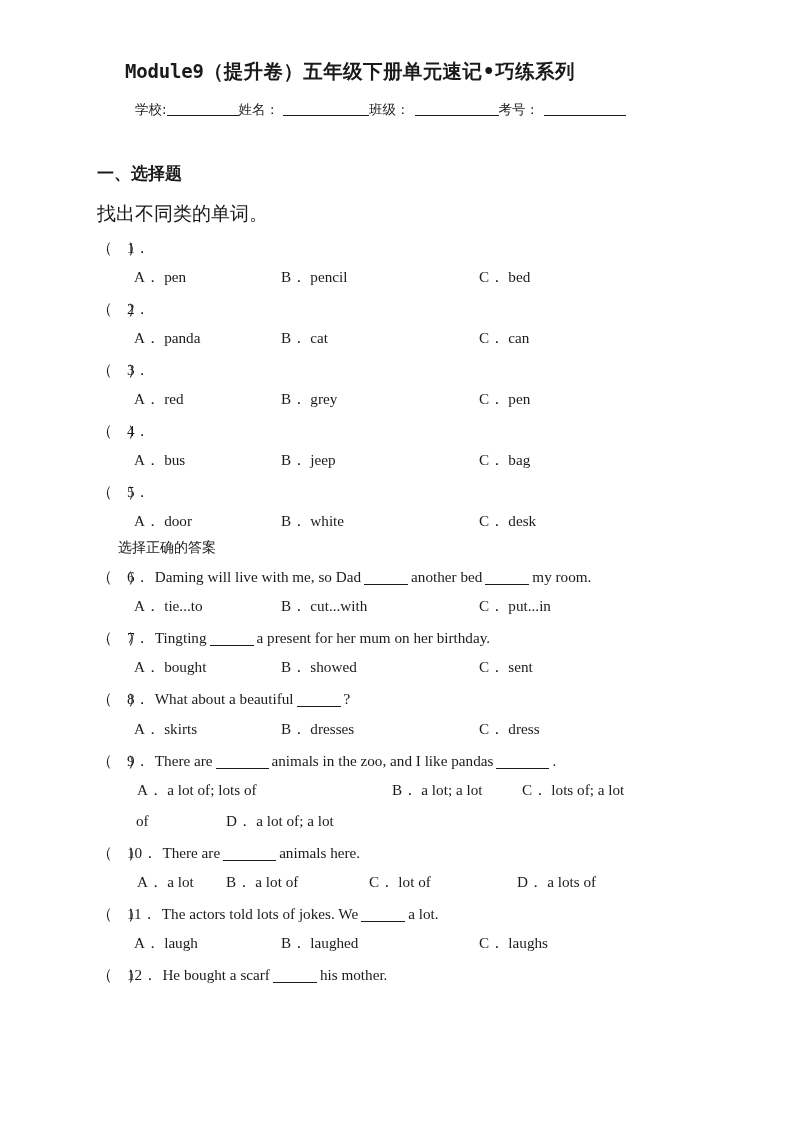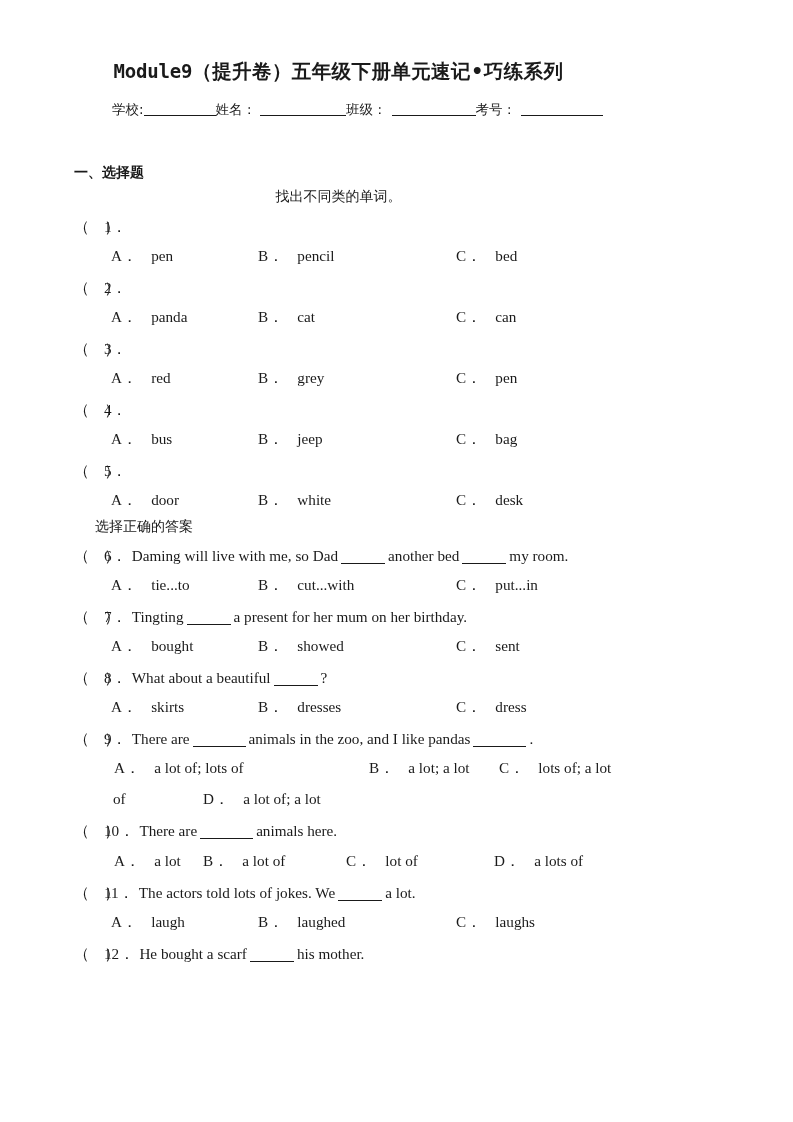--- a/index.html
+++ b/index.html
@@ -13,21 +13,21 @@
     overflow: hidden;
     font-family: "Liberation Serif", "DejaVu Serif", serif;
     color: #1a1a1a;
   }
 
   .page {
     position: relative;
     width: 721px;
     height: 1122px;
     box-sizing: border-box;
-    padding: 0 118px 0 74px;
+    padding: 0 118px 0 97px;
   }
 
   
   .doc-title {
     text-align: center;
     font-family: "DejaVu Sans", "Liberation Sans", sans-serif;
     font-weight: bold;
     font-size: 19.5px;
     letter-spacing: 0.4px;
     line-height: 1.0;
@@ -68,31 +68,30 @@
     height: 12px;
   }
   .bl-school { width: 72px; }
   .bl-name   { width: 86px; margin-left: 4px; }
   .bl-class  { width: 84px; margin-left: 5px; }
   .bl-exam   { width: 82px; margin-left: 5px; }
 
   
   .section-title {
     margin-top: 45px;
-    font-family: Liberation Sans, sans-serif;
-    font-weight: bold;
-    font-size: 14px;
+    font-family: Liberation Mono, monospace;
+    font-weight: bold;
+    font-size: 17px;
     line-height: 1.5;
   }
   .section-instr {
     font-family: "DejaVu Sans", "Liberation Sans", sans-serif;
-    font-size: 14px;
+    font-size: 19px;
     line-height: 1.55;
-    margin-top: 3px;
-    text-align: center;
+    margin-top: 12px;
   }
   .sub-instr {
     font-family: "DejaVu Sans", "Liberation Sans", sans-serif;
     font-size: 14px;
     line-height: 1.5;
     padding-left: 21px;
     margin-top: 3px;
   }
 
   
@@ -127,21 +126,21 @@
     margin-top: 5px;
     font-size: 15.2px;
     line-height: 26px;
     white-space: nowrap;
   }
   .opt {
     position: absolute;
     top: 0;
   }
   .opt .lbl { letter-spacing: 0; }
-  .opt .val { margin-left: 14px; }
+  .opt .val { margin-left: 4px; }
 
   
   .c1 { left: 37px; }
   .c2 { left: 184px; }
   .c3 { left: 382px; }
 
   
   .d1 { left: 40px; }
   .d2 { left: 129px; }
   .d3 { left: 272px; }

